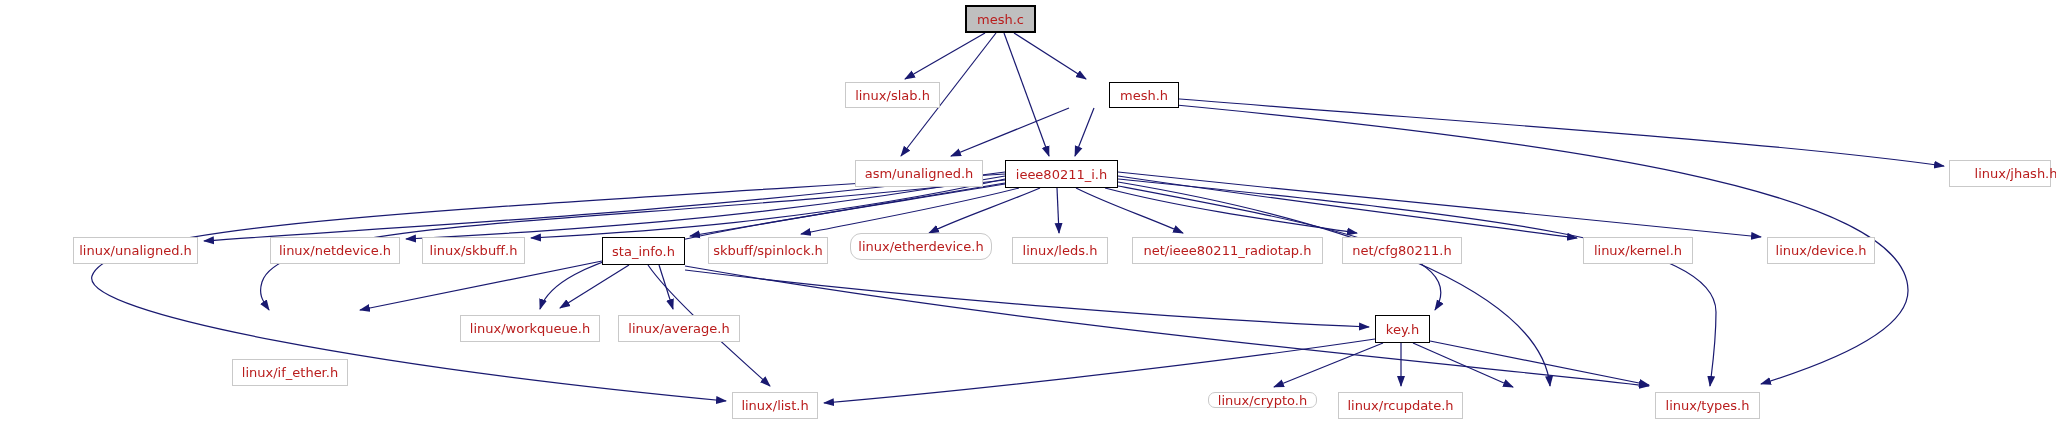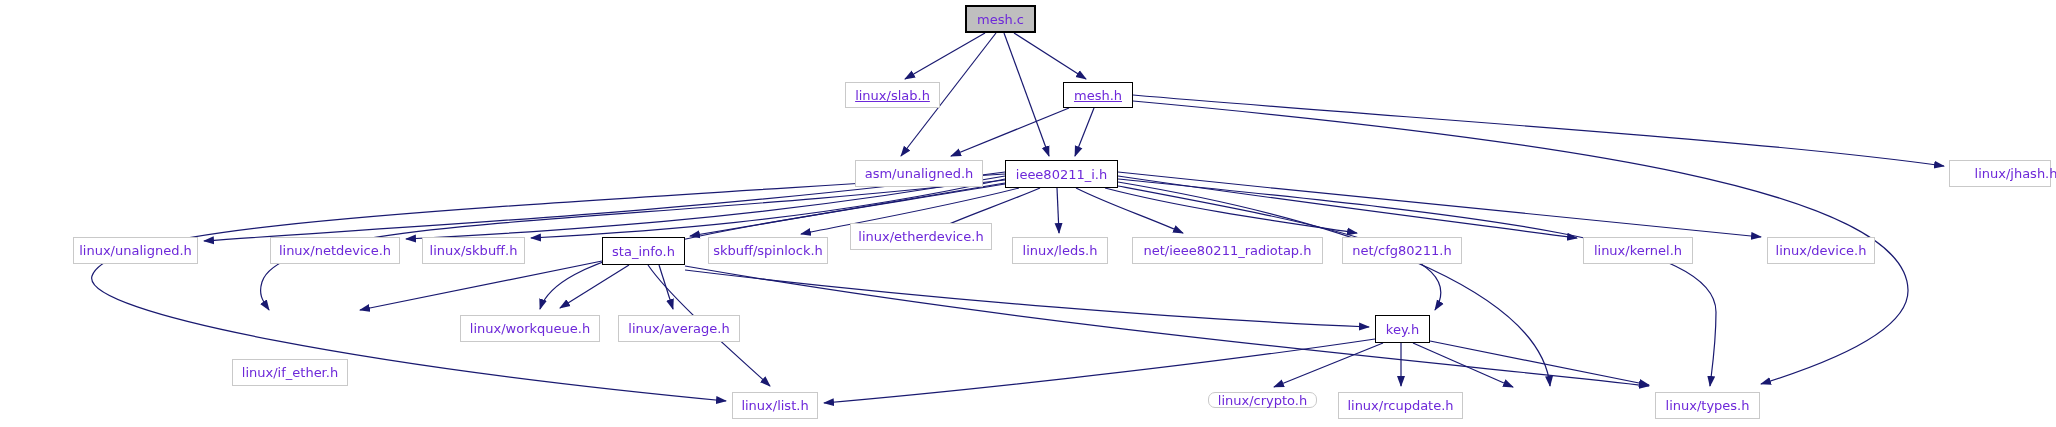--- a/index.html
+++ b/index.html
@@ -9,21 +9,21 @@
     background:#ffffff;
     font-family:"DejaVu Sans","Liberation Sans",sans-serif;
     overflow:hidden;
   }
   .edges{position:absolute;left:0;top:0;width:2056px;height:427px;}
   .node{
     position:absolute;
     box-sizing:border-box;
     background:#ffffff;
     border:1px solid #c9c9c9;
-    color:#6d28d9;
+    color:#b91c1c;
     font-size:13px;
     display:flex;align-items:center;justify-content:center;
     white-space:nowrap;
     z-index:2;
   }
   .node.doc{border:1px solid #000000;}
   .node.main{background:#bfbfbf;border:2px solid #000000;}
 </style>
 </head>
 <body>
@@ -74,33 +74,33 @@
 
     <path marker-end="url(#arr)" d="M1383,343 L1274,387"></path>
     <path marker-end="url(#arr)" d="M1401,343 L1401,386"></path>
     <path marker-end="url(#arr)" d="M1413,343 L1513,387"></path>
     <path marker-end="url(#arr)" d="M1430,341 L1649,385"></path>
     <path marker-end="url(#arr)" d="M1375,339 C1180,368 940,393 824,403"></path>
   </svg>
 
   <div class="node main" style="left:965px;top:5px;width:71px;height:28px;">mesh.c</div>
 
-  <div class="node" style="left:845px;top:82px;width:95px;height:26px;text-decoration:underline;">linux/slab.h</div>
-  <div class="node doc" style="left:1063px;top:82px;width:70px;height:26px;text-decoration:underline;">mesh.h</div>
+  <div class="node" style="left:845px;top:82px;width:95px;height:26px;">linux/slab.h</div>
+  <div class="node doc" style="left:1109px;top:82px;width:70px;height:26px;">mesh.h</div>
 
   <div class="node" style="left:855px;top:160px;width:128px;height:27px;">asm/unaligned.h</div>
   <div class="node doc" style="left:1005px;top:160px;width:113px;height:28px;">ieee80211_i.h</div>
   <div class="node" style="left:1949px;top:160px;width:102px;height:27px;padding-left:32px;">linux/jhash.h</div>
 
   <div class="node" style="left:73px;top:237px;width:125px;height:27px;">linux/unaligned.h</div>
   <div class="node" style="left:270px;top:237px;width:130px;height:27px;">linux/netdevice.h</div>
   <div class="node" style="left:422px;top:237px;width:103px;height:27px;">linux/skbuff.h</div>
   <div class="node doc" style="left:602px;top:237px;width:83px;height:28px;">sta_info.h</div>
   <div class="node" style="left:708px;top:237px;width:120px;height:27px;">skbuff/spinlock.h</div>
-  <div class="node" style="left:850px;top:223px;width:142px;height:27px;">linux/etherdevice.h</div>
+  <div class="node" style="left:850px;top:233px;width:142px;height:27px;border-radius:11px;">linux/etherdevice.h</div>
   <div class="node" style="left:1012px;top:237px;width:96px;height:27px;">linux/leds.h</div>
   <div class="node" style="left:1132px;top:237px;width:191px;height:27px;">net/ieee80211_radiotap.h</div>
   <div class="node" style="left:1342px;top:237px;width:120px;height:27px;text-align:center;">net/cfg80211.h</div>
   <div class="node" style="left:1583px;top:237px;width:110px;height:27px;">linux/kernel.h</div>
   <div class="node" style="left:1767px;top:237px;width:108px;height:27px;">linux/device.h</div>
 
   <div class="node" style="left:232px;top:315px;width:116px;height:27px;margin-top:44px;">linux/if_ether.h</div>
   <div class="node" style="left:460px;top:315px;width:140px;height:27px;">linux/workqueue.h</div>
   <div class="node" style="left:618px;top:315px;width:122px;height:27px;">linux/average.h</div>
   <div class="node doc" style="left:1375px;top:315px;width:55px;height:28px;">key.h</div>

